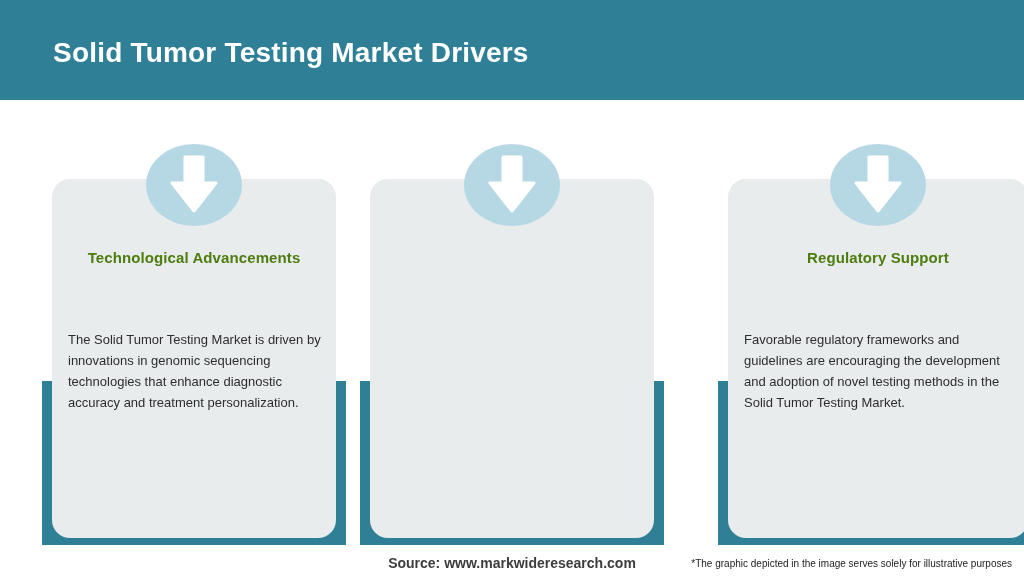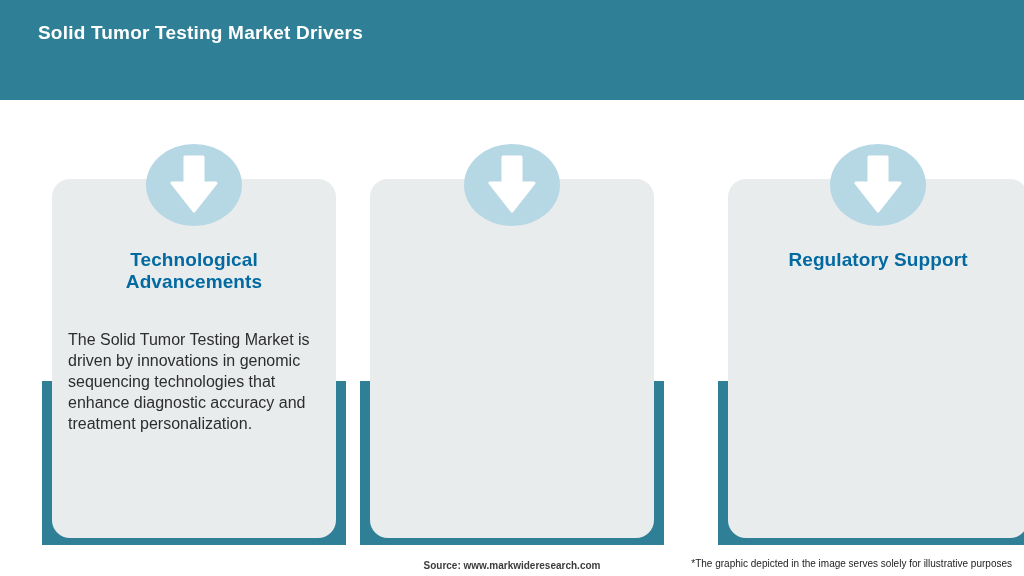--- a/index.html
+++ b/index.html
@@ -6,22 +6,22 @@
   .page{
     position:relative;width:1024px;height:576px;overflow:hidden;background:#ffffff;
     font-family:"Liberation Sans",sans-serif;
   }
   
   .header{
     position:absolute;top:0;left:0;width:1024px;height:100px;
     background:var(--teal,#2F8096);
   }
   .page-title{
-    position:absolute;left:38px;top:22px;margin:0;
-    font-size:19px;font-weight:bold;color:#ffffff;letter-spacing:.2px;
+    position:absolute;left:38px;top:22px;margin:15px;
+    font-size:28px;font-weight:bold;color:#ffffff;letter-spacing:.2px;
   }
   .logo{
     position:absolute;top:8px;right:12px;width:112px;text-align:center;
     color:var(--logo-black,#131313);line-height:1;
   }
   .logo-monogram{
     font-family:"DejaVu Sans",sans-serif;
     font-size:36px;font-weight:900;font-style:italic;letter-spacing:-5px;
     transform:scaleY(.92);margin-right:4px;
   }
@@ -40,30 +40,30 @@
   }
   .circle{
     position:absolute;top:-35px;left:50%;transform:translateX(-50%);
     width:96px;height:82px;border-radius:50%;
     background:var(--circle-blue,#B6D8E5);
     display:flex;align-items:center;justify-content:center;z-index:2;
   }
   .circle svg{display:block;margin-top:-2px;}
   .card-title{
     position:absolute;top:70px;left:8px;right:8px;margin:0;text-align:center;
-    font-size:19px;font-weight:bold;color:#0369a1;z-index:2;letter-spacing:.1px;
+    font-size:15px;font-weight:bold;color:#4d7c0f;z-index:2;letter-spacing:.1px;
   }
   .card-body{
     position:absolute;top:150px;left:16px;right:13px;margin:0;
-    font-size:16px;line-height:21px;color:#2d2d2d;z-index:2;
+    font-size:13px;line-height:21px;color:#2d2d2d;z-index:2;
   }
   
   .source{
     position:absolute;left:0;right:0;bottom:5px;text-align:center;
-    font-size:10px;font-weight:bold;color:#3c3c3c;
+    font-size:14px;font-weight:bold;color:#3c3c3c;
   }
   .disclaimer{
     position:absolute;right:12px;bottom:7px;
     font-size:10px;color:#1c1c1c;
   }
 </style>
 </head>
 <body>
 
 <div class="page">
@@ -96,18 +96,19 @@
 
   <section class="card-col col-3">
     <div class="teal-back"></div>
     <div class="card"></div>
     <div class="circle">
       <svg width="50" height="58" viewBox="0 0 50 58">
         <path d="M16 2 H34 V28 H47 L25 56 L3 28 H16 Z" fill="#ffffff" stroke="#ffffff" stroke-width="3" stroke-linejoin="round"></path>
       </svg>
     </div>
     <h2 class="card-title">Regulatory Support</h2>
+    <p class="card-body">Favorable regulatory frameworks and guidelines are encouraging the development and adoption of novel testing methods in the Solid Tumor Testing Market.</p>
   </section>
 
   <div class="source">Source: www.markwideresearch.com</div>
   <div class="disclaimer">*The graphic depicted in the image serves solely for illustrative purposes</div>
 
 </div>
 
 </body></html>

